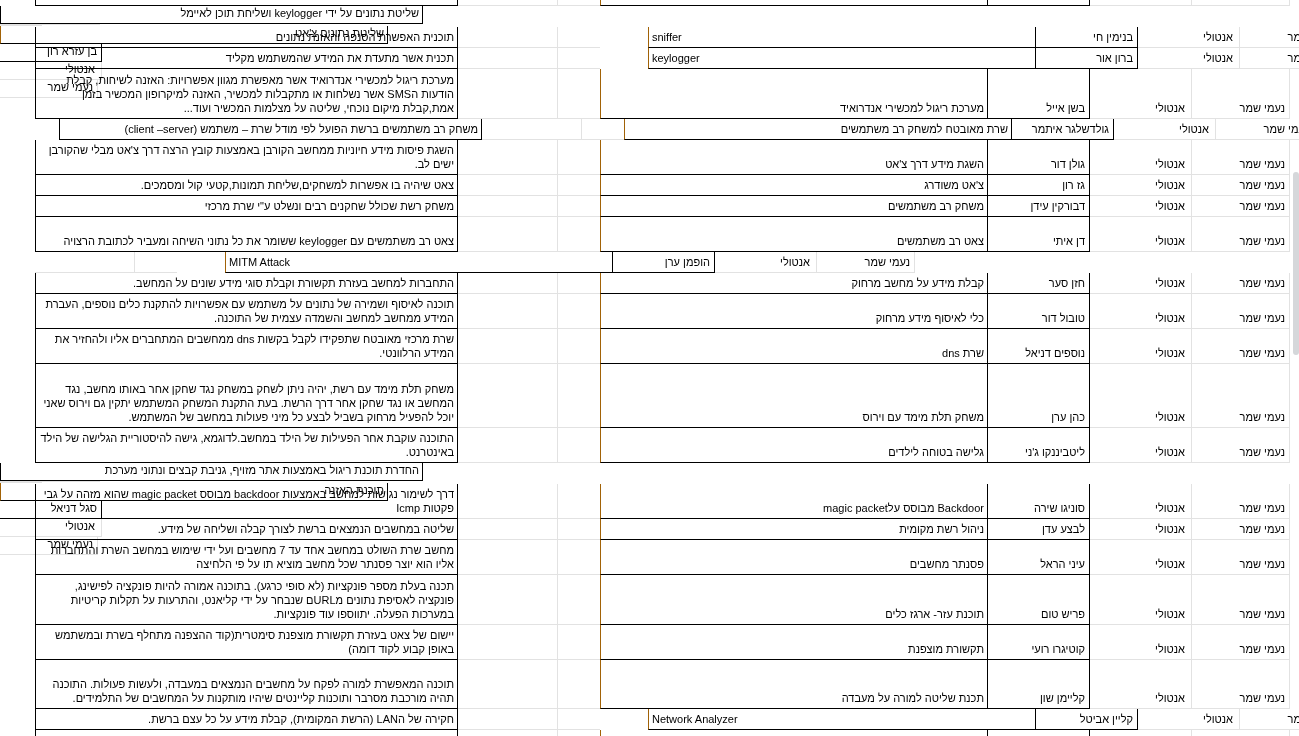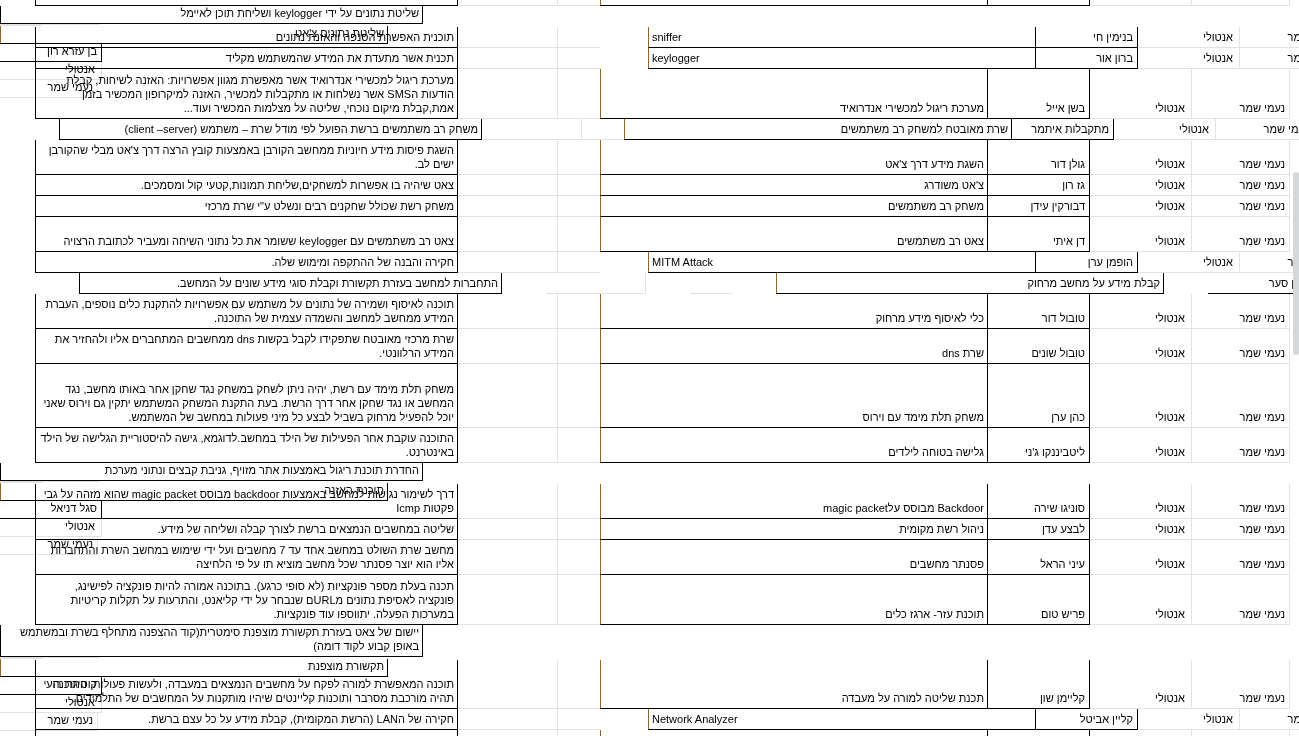--- a/index.html
+++ b/index.html
@@ -89,21 +89,21 @@
     <div class="cell c-advisor" dir="rtl">אנטולי</div>
     <div class="cell c-teacher" dir="rtl">נעמי שמר</div>
     <div class="cell c-right"></div>
   </div>
       <div class="row" style="height: 21px; padding-left: 24px;">
     <div class="cell c-margin"></div>
     <div class="cell c-desc" dir="rtl">משחק רב משתמשים ברשת הפועל לפי מודל שרת – משתמש (client –server)</div>
     <div class="cell c-gap1"></div>
     <div class="cell c-gap2"></div>
     <div class="cell c-project" dir="rtl">שרת מאובטח למשחק רב משתמשים</div>
-    <div class="cell c-student" dir="rtl">מתקבלות איתמר</div>
+    <div class="cell c-student" dir="rtl">גולדשלגר איתמר</div>
     <div class="cell c-advisor" dir="rtl">אנטולי</div>
     <div class="cell c-teacher" dir="rtl">נעמי שמר</div>
     <div class="cell c-right"></div>
   </div>
       <div class="row" style="height: 35px;">
     <div class="cell c-margin"></div>
     <div class="cell c-desc" dir="rtl">השגת פיסות מידע חיוניות ממחשב הקורבן באמצעות קובץ הרצה דרך צ'אט מבלי שהקורבן ישים לב.</div>
     <div class="cell c-gap1"></div>
     <div class="cell c-gap2"></div>
     <div class="cell c-project" dir="rtl">השגת מידע דרך צ'אט</div>
@@ -140,30 +140,29 @@
     <div class="cell c-gap1"></div>
     <div class="cell c-gap2"></div>
     <div class="cell c-project" dir="rtl">צאט רב משתמשים</div>
     <div class="cell c-student" dir="rtl">דן איתי</div>
     <div class="cell c-advisor" dir="rtl">אנטולי</div>
     <div class="cell c-teacher" dir="rtl">נעמי שמר</div>
     <div class="cell c-right"></div>
   </div>
       <div class="row" style="height: 21px;">
     <div class="cell c-margin"></div>
-    <div class="cell c-desc" dir="rtl">חקירה והבנה של ההתקפה ומימוש שלה.</div>
     <div class="cell c-gap1"></div>
     <div class="cell c-gap2"></div>
     <div class="cell c-project en" dir="ltr">MITM Attack</div>
     <div class="cell c-student" dir="rtl">הופמן ערן</div>
     <div class="cell c-advisor" dir="rtl">אנטולי</div>
     <div class="cell c-teacher" dir="rtl">נעמי שמר</div>
     <div class="cell c-right"></div>
   </div>
-      <div class="row" style="height: 21px; gap: 44px;">
+      <div class="row" style="height: 21px;">
     <div class="cell c-margin"></div>
     <div class="cell c-desc" dir="rtl">התחברות למחשב בעזרת תקשורת וקבלת סוגי מידע שונים על המחשב.</div>
     <div class="cell c-gap1"></div>
     <div class="cell c-gap2"></div>
     <div class="cell c-project" dir="rtl">קבלת מידע על מחשב מרחוק</div>
     <div class="cell c-student" dir="rtl">חזן סער</div>
     <div class="cell c-advisor" dir="rtl">אנטולי</div>
     <div class="cell c-teacher" dir="rtl">נעמי שמר</div>
     <div class="cell c-right"></div>
   </div>
@@ -177,21 +176,21 @@
     <div class="cell c-advisor" dir="rtl">אנטולי</div>
     <div class="cell c-teacher" dir="rtl">נעמי שמר</div>
     <div class="cell c-right"></div>
   </div>
       <div class="row" style="height: 35px;">
     <div class="cell c-margin"></div>
     <div class="cell c-desc" dir="rtl">שרת מרכזי מאובטח שתפקידו לקבל בקשות dns ממחשבים המתחברים אליו ולהחזיר את המידע הרלוונטי.</div>
     <div class="cell c-gap1"></div>
     <div class="cell c-gap2"></div>
     <div class="cell c-project" dir="rtl">שרת dns</div>
-    <div class="cell c-student" dir="rtl">טובול שונים</div>
+    <div class="cell c-student" dir="rtl">נוספים דניאל</div>
     <div class="cell c-advisor" dir="rtl">אנטולי</div>
     <div class="cell c-teacher" dir="rtl">נעמי שמר</div>
     <div class="cell c-right"></div>
   </div>
       <div class="row" style="height: 64px;">
     <div class="cell c-margin"></div>
     <div class="cell c-desc" dir="rtl">משחק תלת מימד עם רשת, יהיה ניתן לשחק במשחק נגד שחקן אחר באותו מחשב, נגד המחשב או נגד שחקן אחר דרך הרשת. בעת התקנת המשחק המשתמש יתקין גם וירוס שאני יוכל להפעיל מרחוק בשביל לבצע כל מיני פעולות במחשב של המשתמש.</div>
     <div class="cell c-gap1"></div>
     <div class="cell c-gap2"></div>
     <div class="cell c-project" dir="rtl">משחק תלת מימד עם וירוס</div>
@@ -259,21 +258,21 @@
     <div class="cell c-margin"></div>
     <div class="cell c-desc" dir="rtl">תכנה בעלת מספר פונקציות (לא סופי כרגע). בתוכנה אמורה להיות פונקציה לפישינג, פונקציה לאסיפת נתונים מURLם שנבחר על ידי קליאנט, והתרעות על תקלות קריטיות במערכות הפעלה. יתווספו עוד פונקציות.</div>
     <div class="cell c-gap1"></div>
     <div class="cell c-gap2"></div>
     <div class="cell c-project" dir="rtl">תוכנת עזר- ארגז כלים</div>
     <div class="cell c-student" dir="rtl">פריש טום</div>
     <div class="cell c-advisor" dir="rtl">אנטולי</div>
     <div class="cell c-teacher" dir="rtl">נעמי שמר</div>
     <div class="cell c-right"></div>
   </div>
-      <div class="row" style="height: 35px; flex-direction: column;">
+      <div class="row" style="height: 35px;">
     <div class="cell c-margin"></div>
     <div class="cell c-desc" dir="rtl">יישום של צאט בעזרת תקשורת מוצפנת סימטרית(קוד ההצפנה מתחלף בשרת ובמשתמש באופן קבוע לקוד דומה)</div>
     <div class="cell c-gap1"></div>
     <div class="cell c-gap2"></div>
     <div class="cell c-project" dir="rtl">תקשורת מוצפנת</div>
     <div class="cell c-student" dir="rtl">קוטיגרו רועי</div>
     <div class="cell c-advisor" dir="rtl">אנטולי</div>
     <div class="cell c-teacher" dir="rtl">נעמי שמר</div>
     <div class="cell c-right"></div>
   </div>

